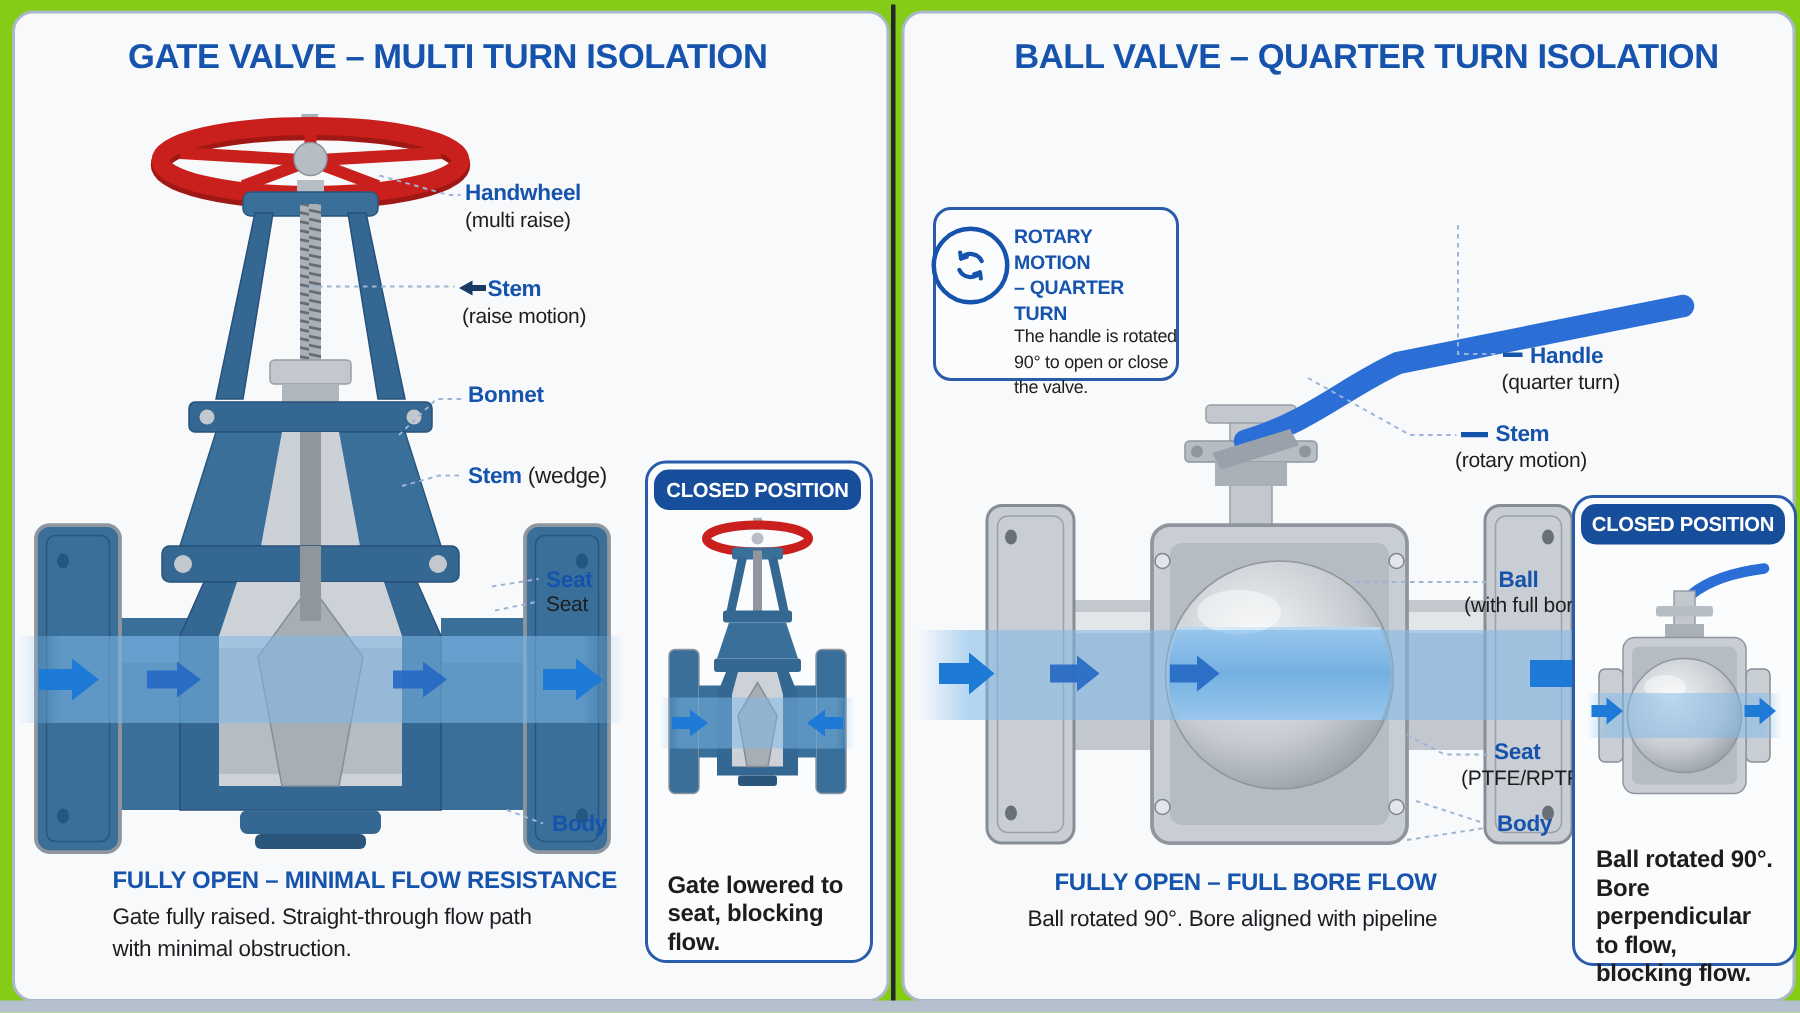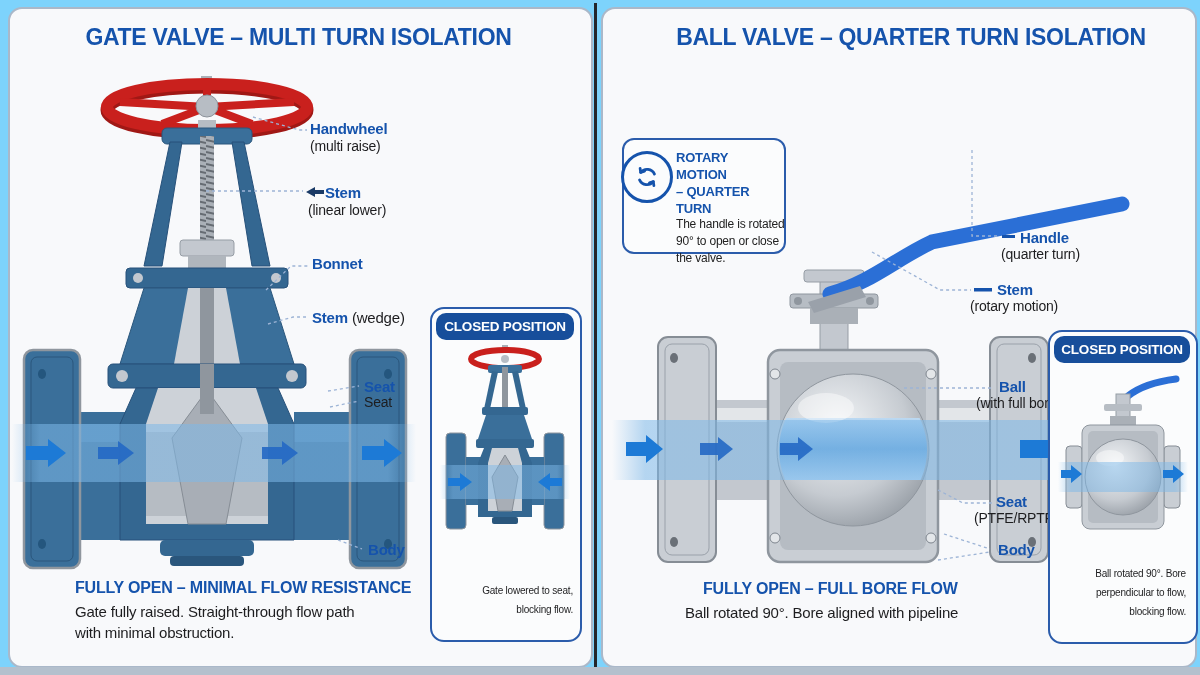--- a/index.html
+++ b/index.html
@@ -1,37 +1,37 @@
 <!DOCTYPE html>
 <html><head>
 <meta charset="utf-8">
 <style>
   html,body{margin:0;padding:0;background:#e9ecef;}
   .canvas{position:relative;width:1200px;height:675px;overflow:hidden;
-          font-family:"Liberation Sans",sans-serif;background:#7dd3fc;}
+          font-family:"Liberation Sans",sans-serif;background:#84cc16;}
   .bottom-strip{position:absolute;left:0;top:667px;width:1200px;height:8px;background:#b4c0cd;}
   .divider{position:absolute;left:594px;top:3px;width:3px;height:666px;background:#23262b;}
   .panel{position:absolute;background:#f8f9fb;border:2px solid #aab8c9;border-radius:14px;}
   .panel.left{left:8px;top:7px;width:581px;height:657px;}
   .panel.right{left:601px;top:7px;width:592px;height:657px;}
   .ptitle{position:absolute;text-align:center;font-weight:bold;font-size:23px;
           color:#1553ac;letter-spacing:-0.3px;}
   .lbl{position:absolute;font-weight:bold;font-size:15px;color:#1553ac;letter-spacing:-0.2px;white-space:nowrap;}
   .sub{position:absolute;font-size:14px;color:#1d1d1f;letter-spacing:-0.2px;white-space:nowrap;}
   .sub-inline{font-weight:normal;color:#1d1d1f;margin-left:4px;}
   .motion-box{position:absolute;background:#fbfcfd;border:2px solid #2b5cab;border-radius:12px;}
   .motion-circle{position:absolute;width:46px;height:46px;border:3px solid #1553ac;border-radius:50%;
                  background:#fbfcfd;display:flex;align-items:center;justify-content:center;}
   .motion-title{position:absolute;font-weight:bold;font-size:13px;color:#1553ac;line-height:17px;letter-spacing:-0.2px;}
   .motion-text{position:absolute;font-size:12px;color:#222;line-height:17px;letter-spacing:-0.2px;}
-  .closed-box{position:absolute;background:#fbfcfd;border:2px solid #2b5cab;border-radius:14px;text-align:right;}
+  .closed-box{position:absolute;background:#fbfcfd;border:2px solid #2b5cab;border-radius:14px;}
   .closed-pill{position:absolute;left:4px;top:4px;height:27px;background:#174e9b;border-radius:10px;
                color:#fff;font-weight:bold;font-size:13.5px;display:flex;align-items:center;justify-content:center;
                letter-spacing:-0.2px;}
-  .closed-caption{position:absolute;font-size:10px;color:#1d1d1f;line-height:19px;letter-spacing:-0.2px;}
+  .closed-caption{position:absolute;font-size:16px;color:#1d1d1f;line-height:19px;letter-spacing:-0.2px;font-weight:bold;}
   .foot-head{position:absolute;font-weight:bold;font-size:16px;color:#1553ac;letter-spacing:-0.2px;white-space:nowrap;}
   .foot-body{position:absolute;font-size:15px;color:#1d1d1f;line-height:21px;letter-spacing:-0.2px;}
   .foot-body span{display:block;}
   .abs{position:absolute;}
   svg{display:block;}
   .overlay{position:absolute;left:0;top:0;pointer-events:none;}
 </style>
 </head>
 <body>
 
@@ -203,21 +203,21 @@
     <g>
       <path d="M306,192 l9,-5 v3 h9 v4 h-9 v3 z" fill="#1a3a66"></path>
       <rect x="1002" y="235" width="13" height="3" fill="#1553ac"></rect>
       <rect x="974" y="288" width="18" height="3.5" fill="#1553ac"></rect>
     </g>
   </svg>
 
   <div class="lbl" style="left:310px;top:120px;">Handwheel</div>
   <div class="sub" style="left:310px;top:138px;">(multi raise)</div>
   <div class="lbl" style="left:325px;top:184px;">Stem</div>
-  <div class="sub" style="left:308px;top:202px;">(linear lower)</div>
+  <div class="sub" style="left:308px;top:202px;">(raise motion)</div>
   <div class="lbl" style="left:312px;top:255px;">Bonnet</div>
   <div class="lbl" style="left:312px;top:309px;"><span>Stem</span><span class="sub-inline">(wedge)</span></div>
   <div class="lbl" style="left:364px;top:378px;">Seat</div>
   <div class="sub" style="left:364px;top:394px;">Seat</div>
   <div class="lbl" style="left:368px;top:541px;">Body</div>
 
   <div class="lbl" style="left:1020px;top:229px;">Handle</div>
   <div class="sub" style="left:1001px;top:246px;">(quarter turn)</div>
   <div class="lbl" style="left:997px;top:281px;">Stem</div>
   <div class="sub" style="left:970px;top:298px;">(rotary motion)</div>

